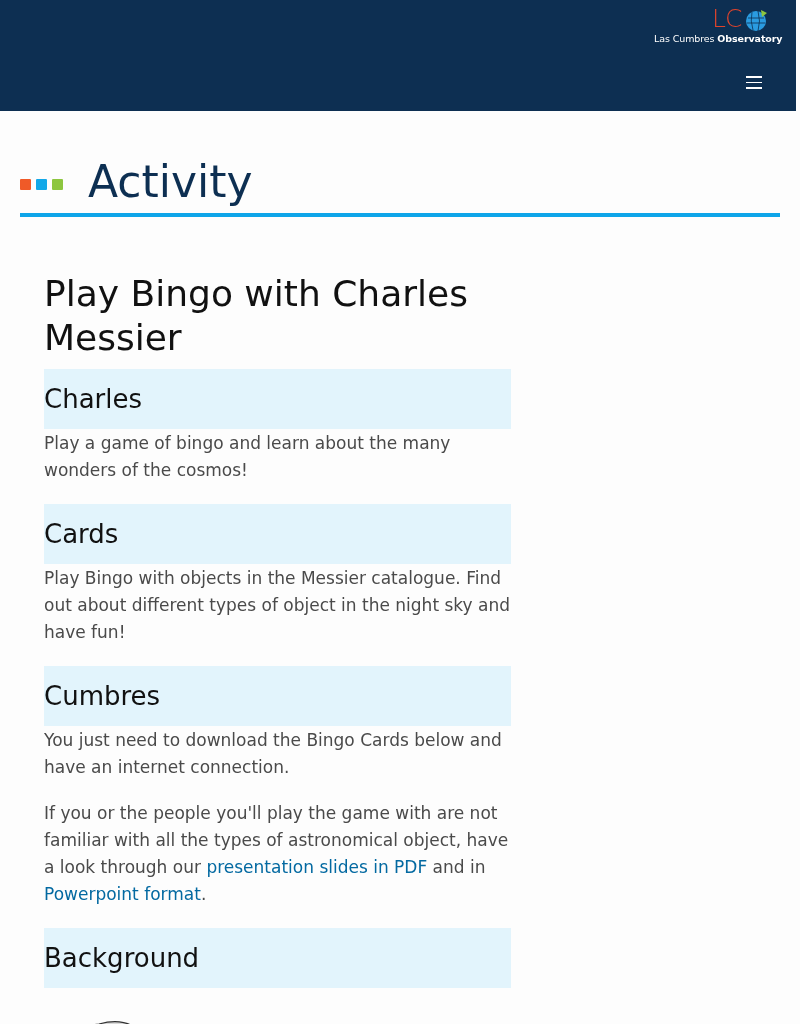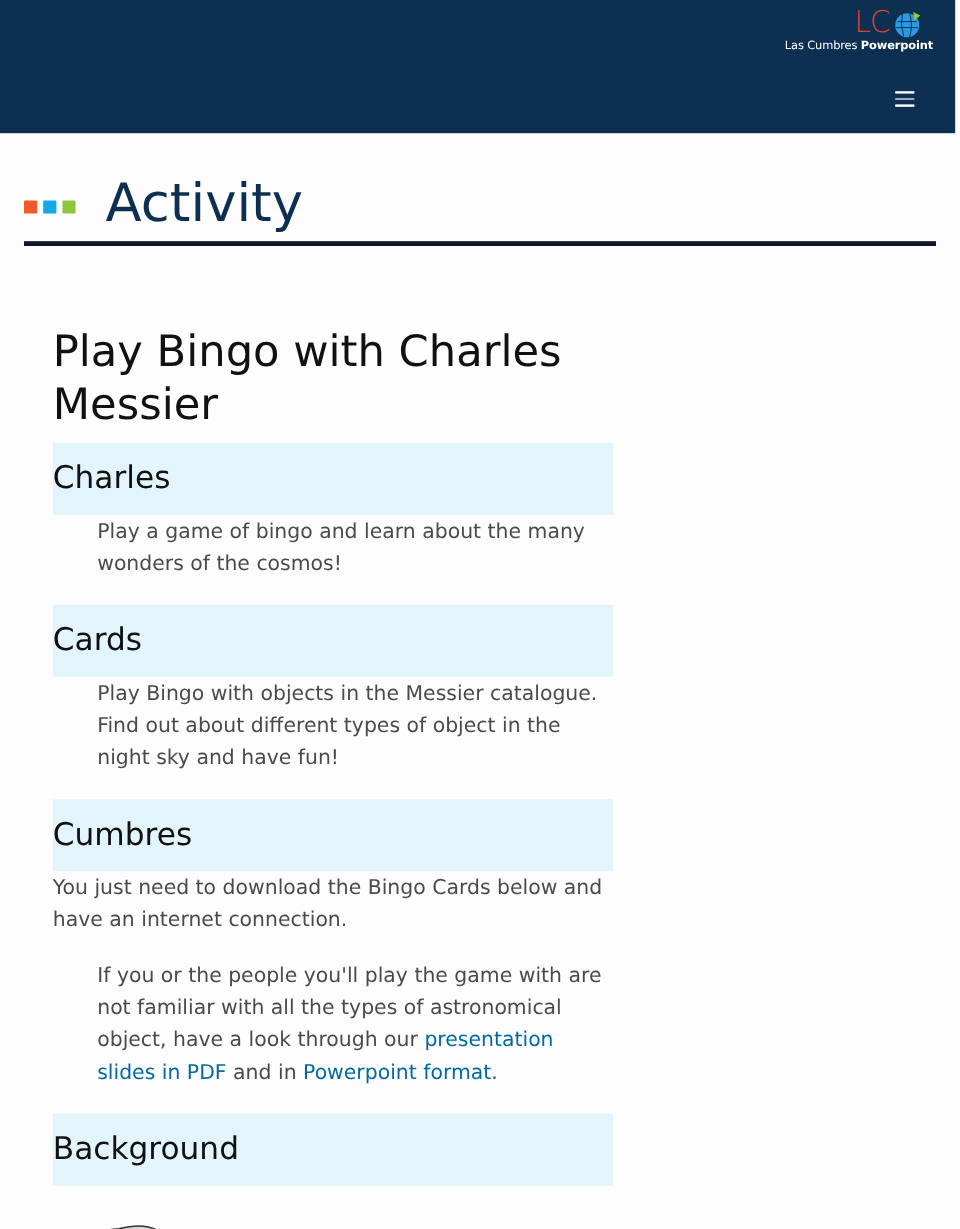--- a/index.html
+++ b/index.html
@@ -5,44 +5,44 @@
   * { box-sizing: border-box; margin: 0; padding: 0; }
   html, body { width: 800px; height: 1024px; overflow: hidden; }
   body { background: #fdfdfd; font-family: "DejaVu Sans", sans-serif; color: #444; }
   .topbar { position: absolute; left: 0; top: 0; width: 796px; height: 111px; background: #0d2f52; }
   .logo { position: absolute; left: 652px; top: 7px; width: 118px; height: 40px; }
   .logo-text { position: absolute; left: 2px; top: 26px; font-size: 9.5px; color: #fff; white-space: nowrap; letter-spacing: -0.1px; }
   .logo-text b { font-weight: bold; }
   .logo-lc { position: absolute; left: 60px; top: -3px; font-size: 25px; color: #e0442c; font-family: "DejaVu Sans", sans-serif; font-weight: 300; letter-spacing: -1px; }
   .hamburger { position: absolute; left: 743px; top: 76px; width: 22px; height: 16px; cursor: pointer; }
   .hamburger span { display: block; width: 16px; height: 1.5px; background: #fff; margin: 0 auto 4px; }
-  .section-header { position: absolute; left: 20px; top: 140px; width: 760px; height: 65px; border-bottom: 4px solid #0f172a; }
+  .section-header { position: absolute; left: 20px; top: 152px; width: 760px; height: 65px; border-bottom: 4px solid #0ea5e9; }
   .squares { position: absolute; left: 0; top: 27px; display: flex; gap: 5px; }
   .squares i { display: block; width: 11px; height: 11px; border-radius: 1px; }
   .page-title { position: absolute; left: 68px; top: 4px; font-size: 44px; color: #0d2f52; font-weight: normal; }
   .content { position: absolute; left: 44px; top: 272px; width: 467px; }
   .activity-title { font-size: 36px; color: #111; font-weight: normal; line-height: 44px; margin-bottom: 9px; }
   h2 { background: #e2f4fc; height: 60px; font-size: 26px; color: #111; font-weight: normal; line-height: 60px; }
   p { font-size: 17px; line-height: 27px; color: #4a4a4a; margin-top: 1px; }
-  .gap-after { margin-bottom: 20px; margin-left: 37px; }
+  .gap-after { margin-bottom: 20px; }
   a { color: #0369a1; text-decoration: none; }
   .portrait { margin-top: 18px; width: 170px; height: 80px; }
 </style>
 </head>
 <body>
 
 <div class="topbar">
   <div class="logo">
     <span class="logo-lc">LC</span>
     <svg style="position:absolute;left:93px;top:1px" width="24" height="24" viewBox="0 0 24 24">
       <circle cx="11" cy="13" r="10" fill="#2a9be0"></circle>
       <path d="M3 10 L19 10 M2 15 L20 15 M7 4 Q5 13 8 22 M13 3 Q16 13 13 23" stroke="#0d2f52" stroke-width="0.8" fill="none"></path>
       <polygon points="16,2 22,5 17,9" fill="#8dc63f"></polygon>
     </svg>
-    <div class="logo-text"><span>Las Cumbres </span><b>Powerpoint</b></div>
+    <div class="logo-text"><span>Las Cumbres </span><b>Observatory</b></div>
   </div>
   <div class="hamburger">
     <span></span>
       <span></span>
       <span></span>
   </div>
 </div>
 
 <div class="section-header">
   <div class="squares">

